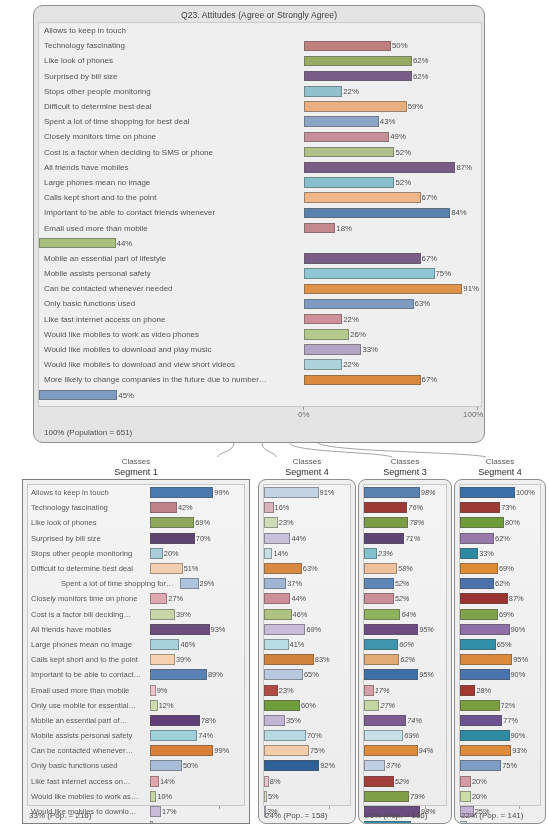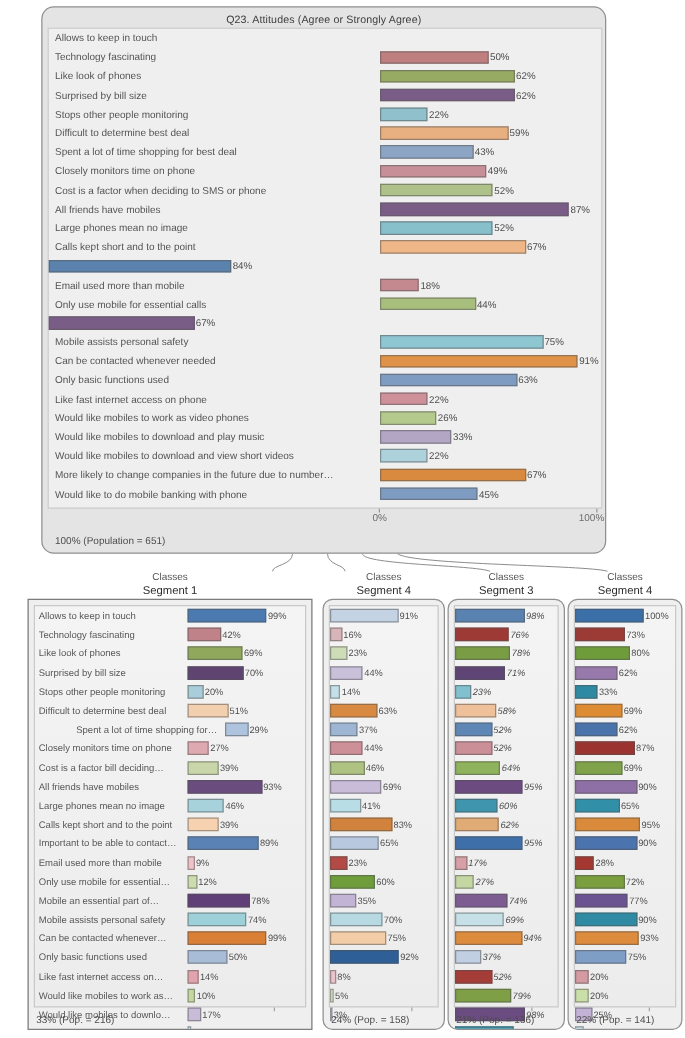--- a/index.html
+++ b/index.html
@@ -223,40 +223,41 @@
         </div>
       </div>
       <div class="root-row">
         <div class="root-lab">Calls kept short and to the point</div>
         <div class="root-barwrap">
           <div class="root-bar" style="width: 116.58px; background: rgb(239, 183, 135);"></div>
           <span class="root-val">67%</span>
         </div>
       </div>
       <div class="root-row">
+        <div class="root-lab">Important to be able to contact friends whenever</div>
         <div class="root-barwrap">
           <div class="root-bar" style="width: 146.16px; background: rgb(91, 130, 173);"></div>
           <span class="root-val">84%</span>
         </div>
       </div>
       <div class="root-row">
         <div class="root-lab">Email used more than mobile</div>
         <div class="root-barwrap">
           <div class="root-bar" style="width: 31.32px; background: rgb(196, 136, 143);"></div>
           <span class="root-val">18%</span>
         </div>
       </div>
       <div class="root-row">
-        <div class="root-lab">Only use mobile for essential calls</div>
         <div class="root-barwrap">
           <div class="root-bar" style="width: 76.56px; background: rgb(168, 190, 124);"></div>
           <span class="root-val">44%</span>
         </div>
       </div>
       <div class="root-row">
+        <div class="root-lab">Mobile an essential part of lifestyle</div>
         <div class="root-barwrap">
           <div class="root-bar" style="width: 116.58px; background: rgb(122, 93, 134);"></div>
           <span class="root-val">67%</span>
         </div>
       </div>
       <div class="root-row">
         <div class="root-lab">Mobile assists personal safety</div>
         <div class="root-barwrap">
           <div class="root-bar" style="width: 130.5px; background: rgb(142, 198, 209);"></div>
           <span class="root-val">75%</span>
@@ -305,21 +306,20 @@
         </div>
       </div>
       <div class="root-row">
         <div class="root-lab">More likely to change companies in the future due to number…</div>
         <div class="root-barwrap">
           <div class="root-bar" style="width: 116.58px; background: rgb(217, 138, 62);"></div>
           <span class="root-val">67%</span>
         </div>
       </div>
       <div class="root-row">
-        <div class="root-lab">Would like to do mobile banking with phone</div>
         <div class="root-barwrap">
           <div class="root-bar" style="width: 78.3px; background: rgb(126, 156, 194);"></div>
           <span class="root-val">45%</span>
         </div>
       </div>
     </div>
   <div id="root-axis">
     <div class="tick" style="left:0px"></div>
     <div class="tick" style="left:174px"></div>
     <div class="tlab" style="left:-5px">0%</div>

